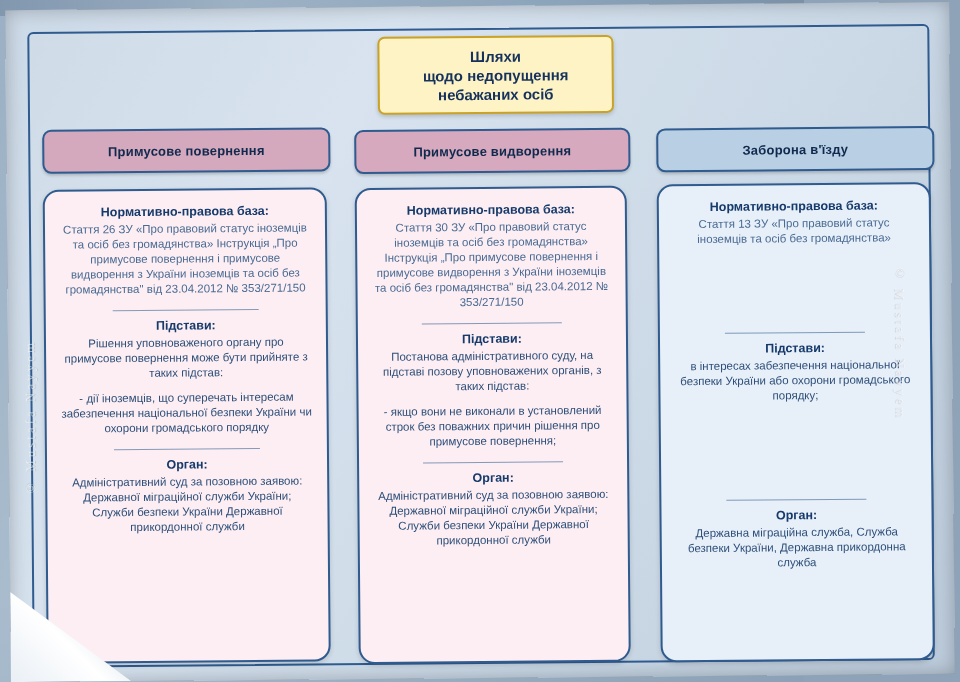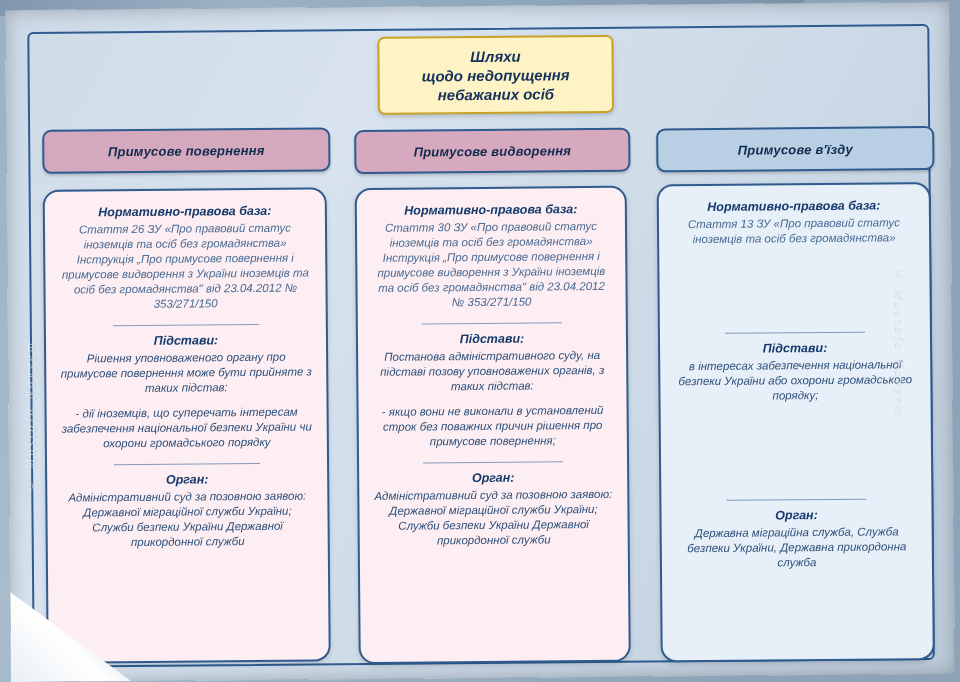--- a/index.html
+++ b/index.html
@@ -4,21 +4,20 @@
 <style>
   html,body{margin:0;padding:0;}
   body{
     width:960px;height:682px;overflow:hidden;
     background:#8fa3b8;
     font-family:"Liberation Sans", sans-serif;
   }
   #page{
     position:relative;width:804px;height:682px;
     background:linear-gradient(135deg,#9bb0c4 0%,#a8bccd 40%,#8da1b6 100%);
-    font-style:italic;
   }
   
   #sheet{
     position:absolute;
     left:8px;top:6px;width:944px;height:672px;
     background:linear-gradient(120deg,#ccd9e6 0%,#d6e2ee 30%,#c9d7e5 65%,#bccbdb 100%);
     box-shadow:0 0 18px rgba(0,0,0,.25) inset;
     transform:rotate(-0.5deg);
   }
   
@@ -115,21 +114,21 @@
       <div>небажаних осіб</div>
     </div>
 
     <div class="hdr" id="hdr0">
       <span>Примусове повернення</span>
     </div>
     <div class="hdr" id="hdr1">
       <span>Примусове видворення</span>
     </div>
     <div class="hdr" id="hdr2">
-      <span>Примусове в'їзду</span>
+      <span>Заборона в'їзду</span>
     </div>
 
     <div class="card" id="card0">
       <div class="sec-title">Нормативно-правова база:</div>
       <div class="sec-text muted">Стаття 26 ЗУ «Про правовий статус іноземців та осіб без громадянства» Інструкція „Про примусове повернення і примусове видворення з України іноземців та осіб без громадянства" від 23.04.2012  № 353/271/150</div>
       <div class="rule"></div>
       <div class="sec-title">Підстави:</div>
       <div class="sec-text blk">Рішення уповноваженого органу про примусове повернення може бути прийняте з таких підстав:</div>
       <div class="sec-text" style="margin-top:10px">- дії іноземців, що суперечать інтересам забезпечення національної безпеки України чи охорони громадського порядку</div>
       <div class="rule"></div>

